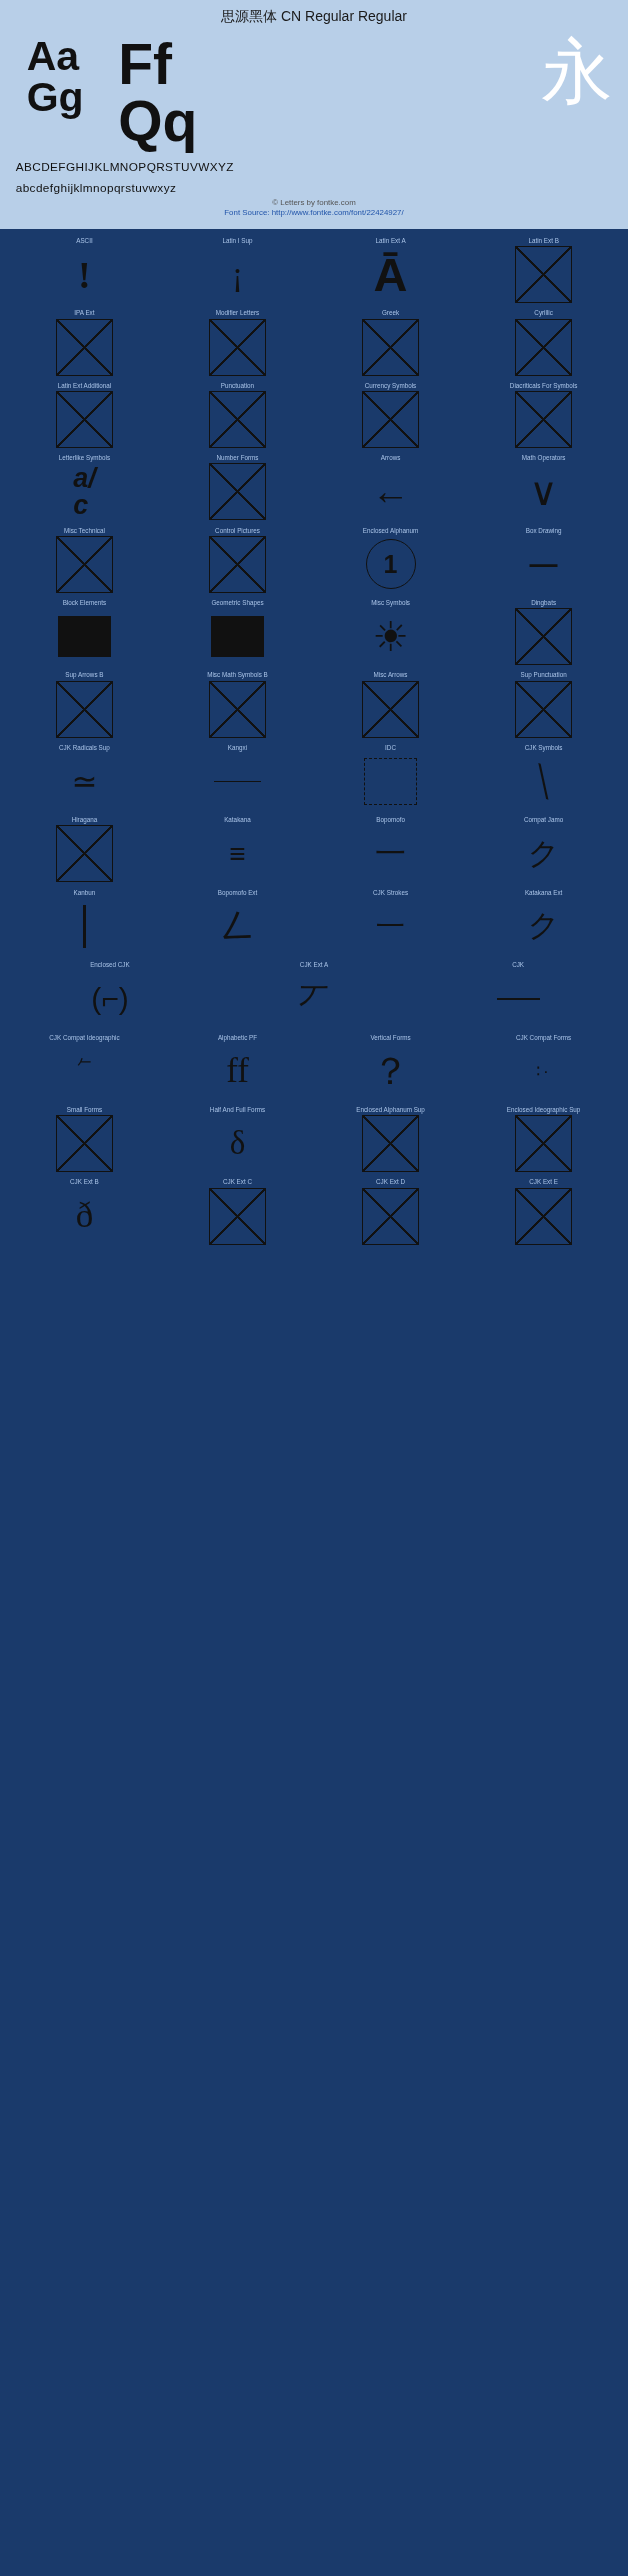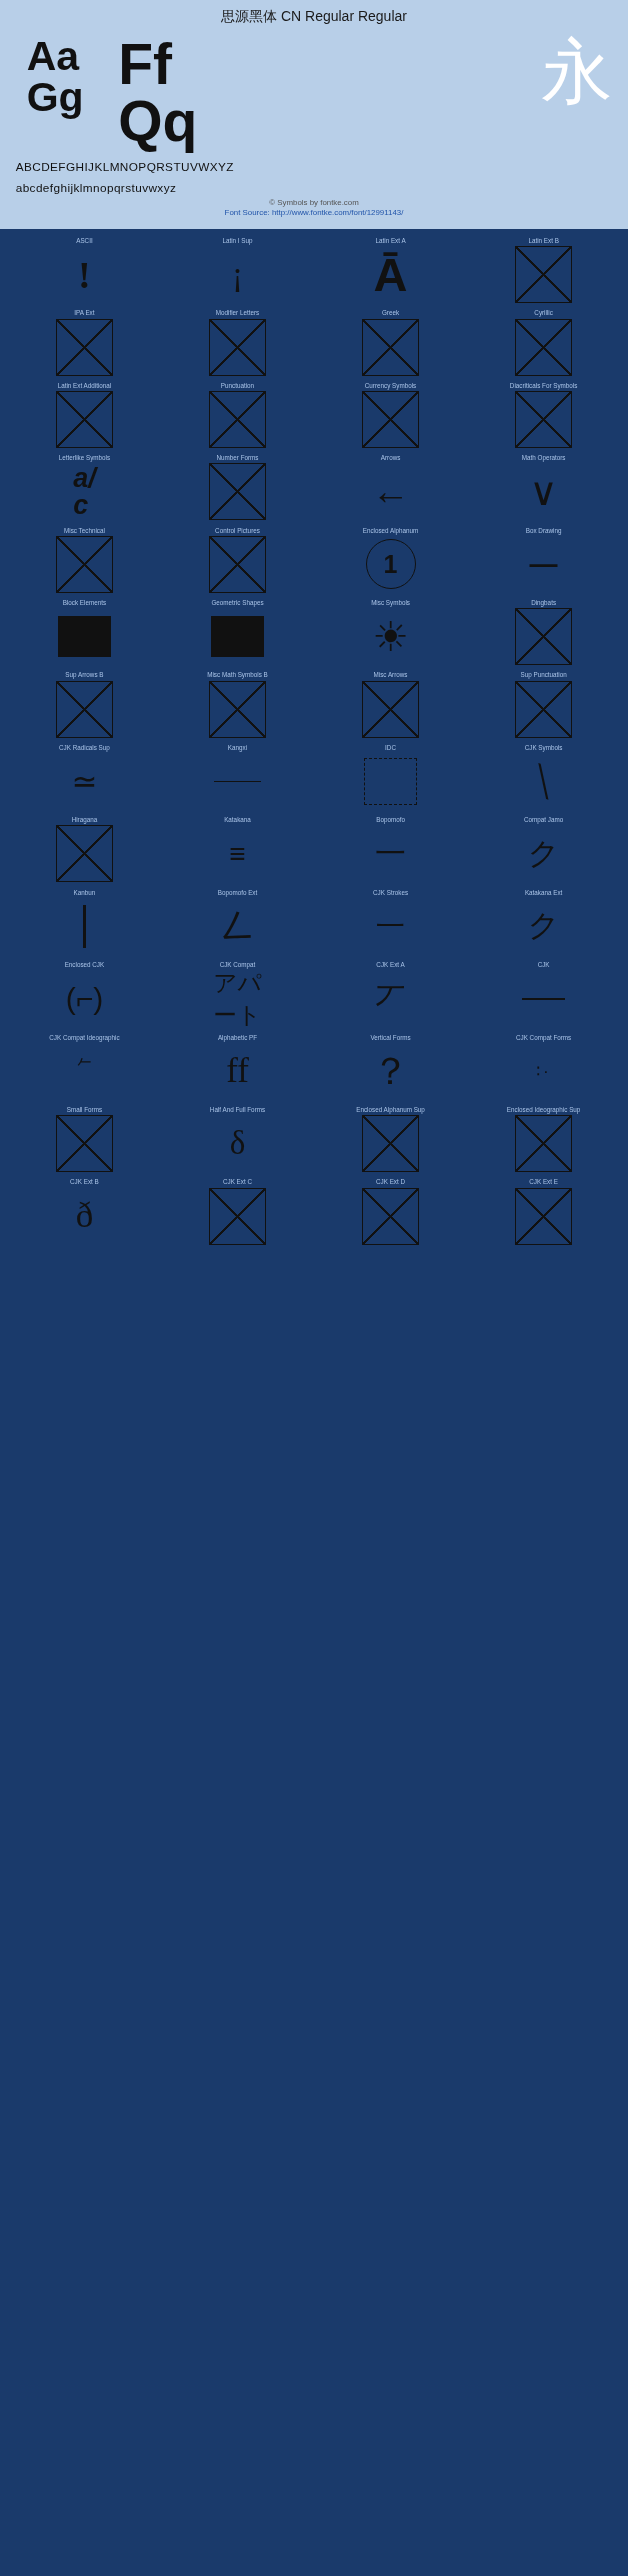--- a/index.html
+++ b/index.html
@@ -282,22 +282,22 @@
       <div class="latin-large">Gg</div>
     </div>
     <div class="latin-preview">
       <div class="ff-preview">Ff</div>
       <div class="ff-preview">Qq</div>
     </div>
     <div class="chinese-preview">永</div>
   </div>
   <div class="alphabet-section">ABCDEFGHIJKLMNOPQRSTUVWXYZ</div>
   <div class="alphabet-section">abcdefghijklmnopqrstuvwxyz</div>
-  <div class="copyright-line">© Symbols by fontke.com</div>
-  <div class="source-line">Font Source: http://www.fontke.com/font/12991143/</div>
+  <div class="copyright-line">© Letters by fontke.com</div>
+  <div class="source-line">Font Source: http://www.fontke.com/font/22424927/</div>
 </div>
 
 <div class="grid-section" id="grid-container">
 <div class="grid-row">
       <div class="grid-cell">
       <div class="cell-label">ASCII</div>
       <div class="cell-symbol">
           <span class="symbol-exclaim">!</span>
         </div>
     </div>
@@ -558,26 +558,20 @@
     </div>
     </div>
     <div class="grid-row">
       <div class="grid-cell">
       <div class="cell-label">Enclosed CJK</div>
       <div class="cell-symbol">
           <span class="symbol-paren-bracket" style="font-size:30px;">(⌐)</span>
         </div>
     </div>
       <div class="grid-cell">
-      <div class="cell-label">CJK Compat</div>
-      <div class="cell-symbol">
-          <span class="symbol-apt" style="font-size:23.6px;">アパ<br>ート</span>
-        </div>
-    </div>
-      <div class="grid-cell">
       <div class="cell-label">CJK Ext A</div>
       <div class="cell-symbol">
           <span class="symbol-cjk-cross" style="font-size:30px;">丆</span>
         </div>
     </div>
       <div class="grid-cell">
       <div class="cell-label">CJK</div>
       <div class="cell-symbol">
           <div class="symbol-cjk-long-dash"></div>
         </div>

